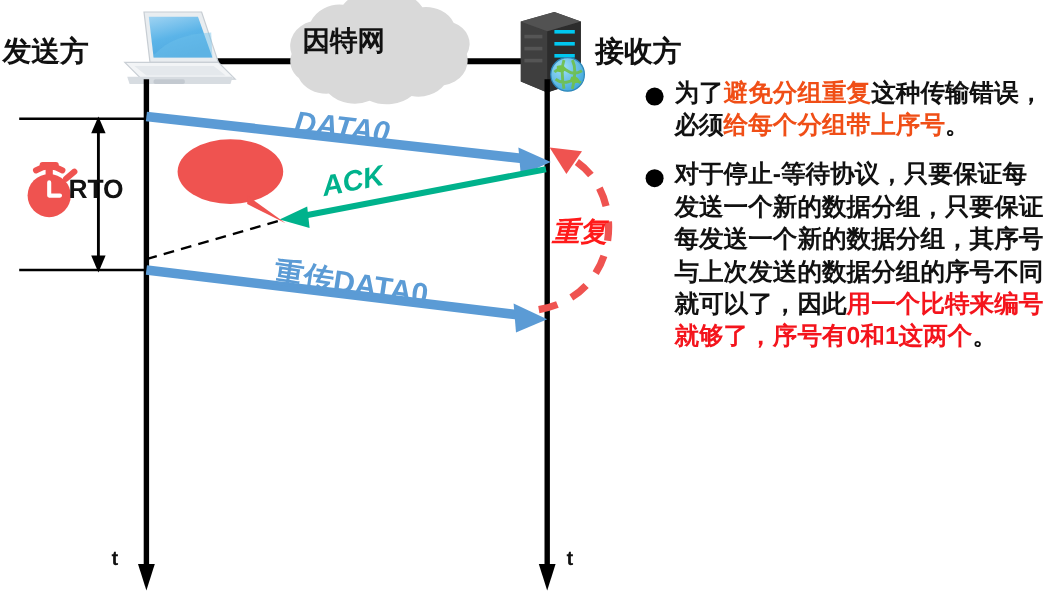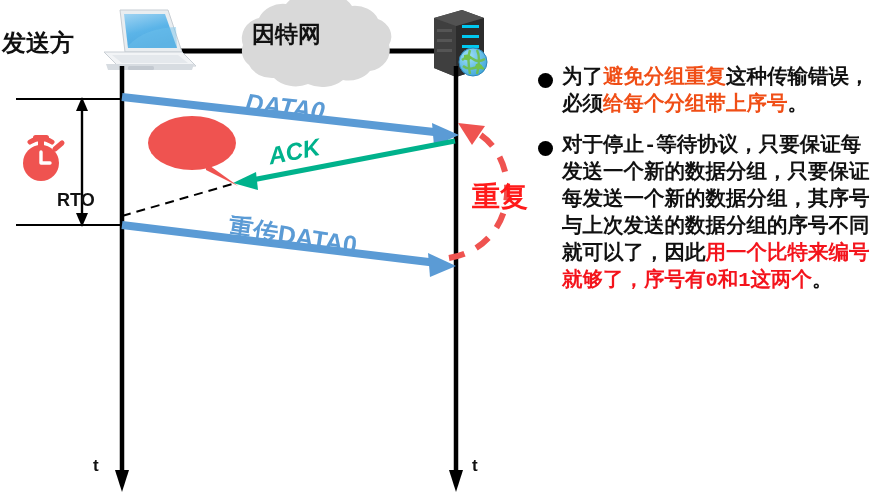--- a/index.html
+++ b/index.html
@@ -4,38 +4,38 @@
 <style>
   html,body{margin:0;padding:0;background:#ffffff;}
   body{width:875px;height:496px;overflow:hidden;font-family:"Liberation Sans","DejaVu Sans",sans-serif;}
   #stage{position:relative;width:875px;height:496px;background:#fff;}
   svg#diagram{position:absolute;left:0;top:0;width:875px;height:496px;}
 
   .txt-panel{position:absolute;left:528px;top:64px;width:342px;}
   .bullet-row{display:flex;align-items:flex-start;margin-bottom:14px;}
   .bullet-dot{width:34px;flex:0 0 34px;display:flex;justify-content:center;padding-top:9px;}
   .bullet-dot i{display:block;width:15px;height:15px;border-radius:50%;background:#000;}
-  .bullet-text{flex:1 1 auto;font-weight:bold;font-size:20.5px;line-height:27px;color:#111;letter-spacing:0px;font-family:Liberation Mono, monospace;}
+  .bullet-text{flex:1 1 auto;font-weight:bold;font-size:20.5px;line-height:27px;color:#111;letter-spacing:0px;}
   .hl-orange{color:#F04E16;}
   .hl-red{color:#F4141C;text-align:right;}
 
   .lbl{position:absolute;font-weight:bold;color:#111;white-space:nowrap;}
   #label-sender{left:2px;top:27px;font-size:24px;}
   #label-receiver{left:496px;top:27px;font-size:24px;}
   #label-cloud{left:252px;top:19px;font-size:23px;font-family:Liberation Mono, monospace;}
-  #label-rto{left:57px;top:145px;font-size:18px;margin-top:45px;}
+  #label-rto{left:57px;top:145px;font-size:22px;}
   #label-t-sender{left:93px;top:456px;font-size:17px;}
   #label-t-receiver{left:472px;top:456px;font-size:17px;}
 
   .arrow-label{position:absolute;font-weight:bold;white-space:nowrap;transform-origin:left top;}
   #label-data0{left:247px;top:88px;font-size:25px;color:#5B9BD5;font-style:italic;transform:rotate(6.5deg);}
   #label-retrans{left:231px;top:210px;font-size:25px;color:#5B9BD5;transform:rotate(8.5deg);}
   #label-ack{left:266px;top:143px;font-size:24px;color:#00B28C;font-style:italic;transform:rotate(-11deg);}
   #label-lost{position:absolute;left:154px;top:130px;width:76px;text-align:center;font-size:23px;font-weight:bold;color:#fff;}
-  #label-dup{position:absolute;left:472px;top:178px;font-size:28px;font-weight:bold;color:#FF1A1A;}
+  #label-dup{position:absolute;left:460px;top:178px;font-size:23px;font-weight:bold;color:#FF1A1A;font-style:italic;}
 </style>
 </head>
 <body>
 
 <div id="stage">
 
   <svg id="diagram" viewBox="0 0 875 496">
     <defs>
       <linearGradient id="gradScreen" x1="0" y1="0" x2="0.4" y2="1">
         <stop offset="0%" stop-color="#9FD3F2"></stop>
@@ -143,20 +143,21 @@
       <path d="M206,163 L238,186 L206,170 Z" fill="#EF5350"></path>
     </g>
 
     <g>
       <path d="M449,258 C520,246 524,154 472,130" stroke="#EF5350" stroke-width="6" fill="none" stroke-dasharray="16,13" stroke-linecap="butt"></path>
       <polygon points="458,123 485,126 472,145" fill="#EF5350"></polygon>
     </g>
   </svg>
 
   <div class="lbl" id="label-sender">发送方</div>
+  <div class="lbl" id="label-receiver">接收方</div>
   <div class="lbl" id="label-cloud">因特网</div>
   <div class="lbl" id="label-rto">RTO</div>
   <div class="lbl" id="label-t-sender">t</div>
   <div class="lbl" id="label-t-receiver">t</div>
 
   <div class="arrow-label" id="label-data0">DATA0</div>
   <div class="arrow-label" id="label-retrans">重传DATA0</div>
   <div class="arrow-label" id="label-ack">ACK</div>
   <div id="label-dup">重复</div>
 

